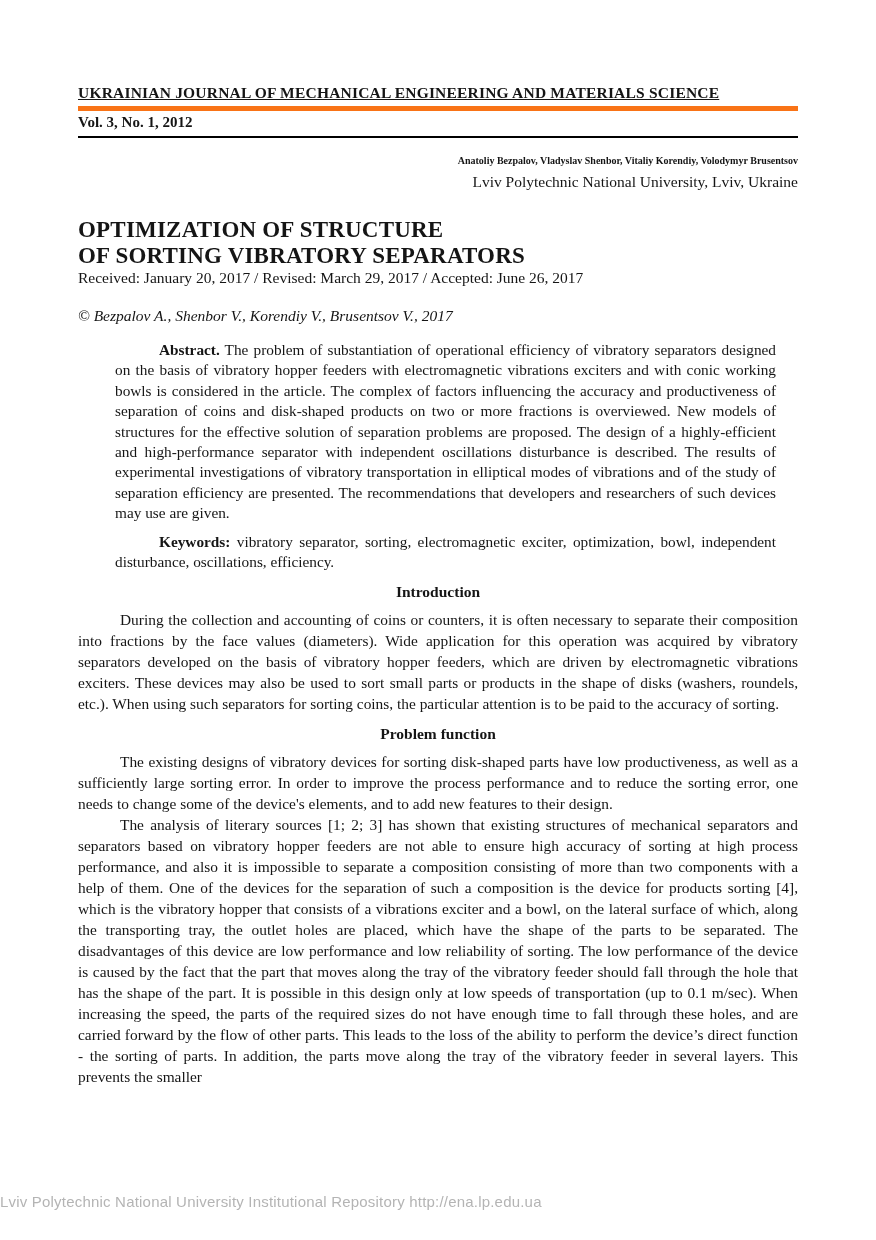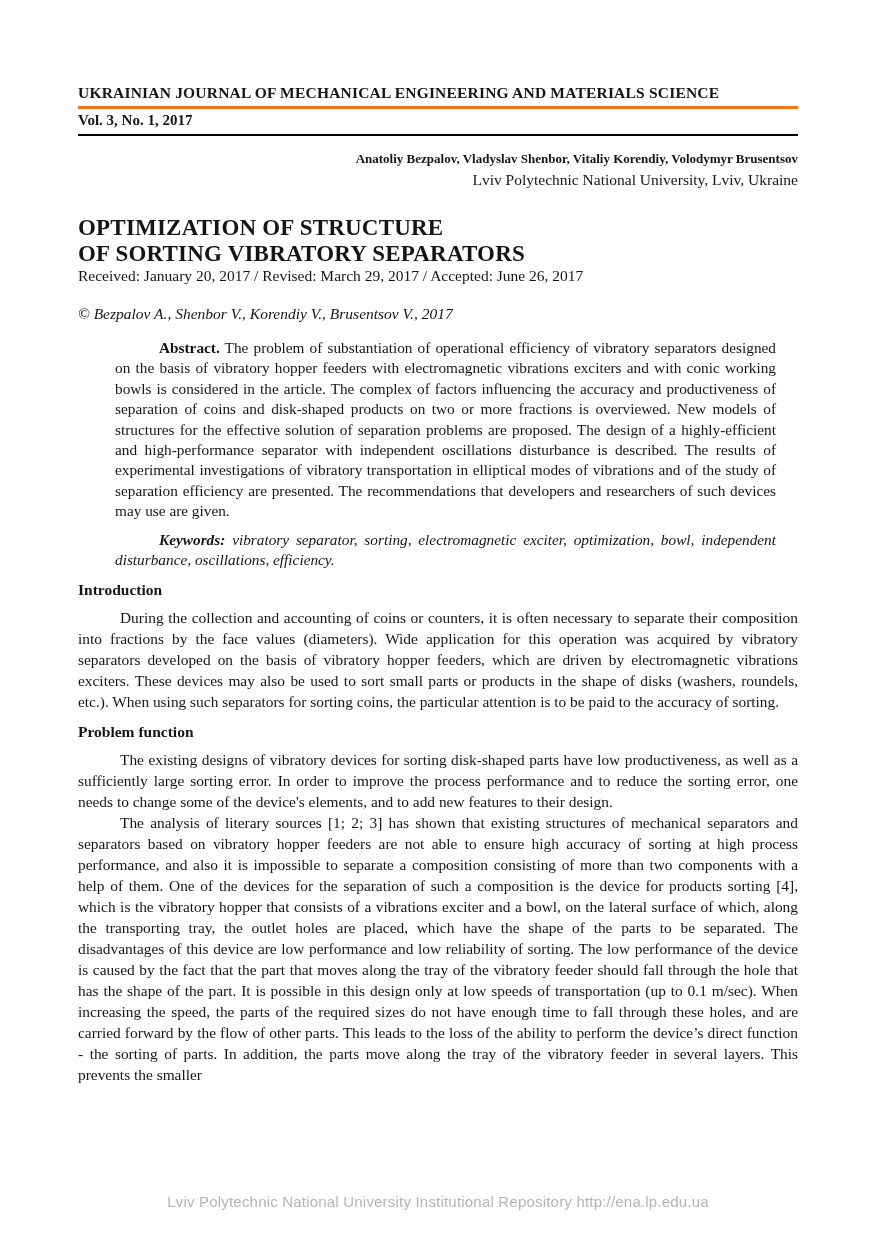--- a/index.html
+++ b/index.html
@@ -21,35 +21,36 @@
     height: 1240px;
     padding: 84px 78px 0 78px;
     position: relative;
   }
   
   .journal-title {
     font-weight: bold;
     font-size: 15.5px;
     letter-spacing: 0.2px;
     padding-bottom: 4px;
-    border-bottom: 3px solid #f97316;
+    border-bottom: 5px solid #f97316;
     white-space: nowrap;
+    text-decoration: underline;
   }
   .vol-line {
     font-weight: bold;
     font-size: 15px;
     padding: 3px 0 5px 0;
     border-bottom: 2px solid #000;
   }
   
   .authors {
     margin-top: 13px;
     text-align: right;
     font-weight: bold;
-    font-size: 13px;
+    font-size: 10px;
     line-height: 20px;
   }
   .affiliation {
     text-align: right;
     font-size: 15.5px;
     line-height: 22px;
   }
   
   .article-title {
     margin: 24px 0 0 0;
@@ -70,59 +71,58 @@
   
   .abstract, .keywords {
     margin: 15px 22px 0 37px;
     text-align: justify;
     font-size: 15.3px;
     line-height: 20.4px;
     text-indent: 44px;
   }
   .keywords {
     margin-top: 8px;
-    font-style: italic;
   }
   .b { font-weight: bold; }
   
   .section-heading {
     margin: 10px 0 7px 0;
-    text-align: left;
+    text-align: center;
     font-weight: bold;
     font-size: 15.5px;
     line-height: 20px;
   }
   .body-par {
     margin: 0;
     text-align: justify;
     font-size: 15.4px;
     line-height: 21px;
     text-indent: 42px;
   }
   
   .footer {
     position: absolute;
     left: 0;
     right: 0;
     bottom: 30px;
-    text-align: center;
+    text-align: left;
     font-family: "Liberation Sans", sans-serif;
     font-size: 15px;
     color: #b4b4b4;
     letter-spacing: 0.2px;
   }
 </style>
 </head>
 <body>
 
 <div class="page">
 
   <header>
     <div class="journal-title">UKRAINIAN JOURNAL OF MECHANICAL ENGINEERING AND MATERIALS SCIENCE</div>
-    <div class="vol-line">Vol. 3, No. 1, 2017</div>
+    <div class="vol-line">Vol. 3, No. 1, 2012</div>
   </header>
 
   <div class="authors">Anatoliy Bezpalov, Vladyslav Shenbor, Vitaliy Korendiy, Volodymyr Brusentsov</div>
   <div class="affiliation">Lviv Polytechnic National University, Lviv, Ukraine</div>
 
   <h1 class="article-title">
     <span>OPTIMIZATION OF STRUCTURE</span><br>
     <span>OF SORTING VIBRATORY SEPARATORS</span>
   </h1>
 

